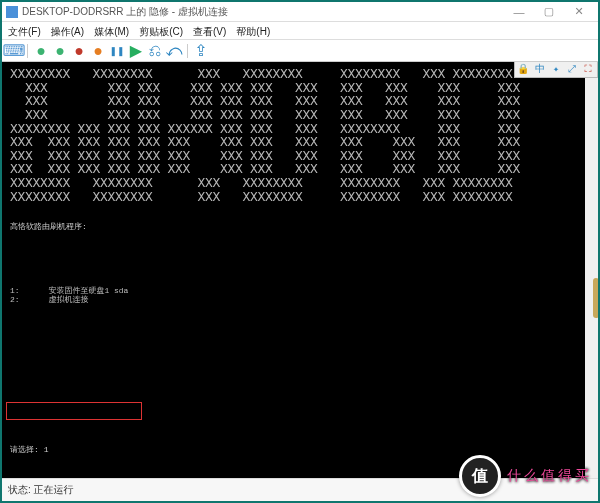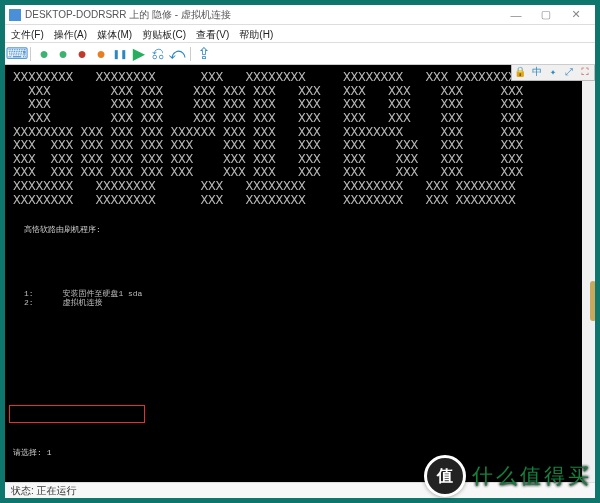--- a/index.html
+++ b/index.html
@@ -1,40 +1,40 @@
 <!DOCTYPE html>
 <html><head>
 <meta charset="utf-8">
 <style>
   * { margin: 0; padding: 0; box-sizing: border-box; }
   body { font-family: "Microsoft YaHei", "Segoe UI", sans-serif; background: #fff; width: 600px; height: 503px; overflow: hidden; position: relative; }
-  .window { width: 600px; height: 503px; display: flex; flex-direction: column; border: 5px solid #0f766e; }
+  .window { width: 600px; height: 503px; display: flex; flex-direction: column; border: 2px solid #0f766e; }
   .titlebar { height: 20px; background: #fff; display: flex; align-items: center; padding: 0 4px; font-size: 10px; color: #555; border-bottom: 1px solid #ddd; }
   .titlebar .title-icon { width: 12px; height: 12px; background: #4a90d9; margin-right: 4px; display:inline-block; }
   .titlebar .spacer { flex: 1; }
   .titlebar .winbtn { width: 30px; height: 18px; display: flex; align-items: center; justify-content: center; color: #888; cursor: pointer; font-size: 11px; }
   .menubar { height: 18px; display: flex; align-items: flex-end; padding: 0 6px; font-size: 10px; color: #222; gap: 10px; border-bottom: 1px solid #ddd; }
   .menubar .menuitem { cursor: default; }
   .toolbar { height: 22px; display: flex; align-items: center; padding: 0 4px; gap: 3px; border-bottom: 1px solid #ccc; }
   .toolbar .tbtn { width: 16px; height: 16px; display:flex; align-items:center; justify-content:center; border-radius:2px; cursor:pointer; }
   .toolbar .sep { width: 1px; height: 14px; background: #ccc; margin: 0 2px; }
   .content { flex: 1; background: #000; position: relative; padding: 6px 8px; font-family: "Consolas","Courier New",monospace; font-size: 8px; color: #bdbdbd; line-height: 1.15; overflow: hidden; }
   .ascii { white-space: pre; letter-spacing: -0.3px; font-size: 13px; line-height: 1.05; color:#b8b8b8; }
-  .line { white-space: pre; margin-left: 11px; }
+  .line { white-space: pre; }
   .bold-line { color:#cfcfcf; font-weight:500; }
   .prompt-box { position: absolute; left: 4px; top: 340px; width: 136px; height: 18px; border: 1px solid #d33; }
   .prompt-text { position: absolute; left: 8px; top: 343px; color:#cfcfcf;margin-top:40px; }
   .mini-toolbar { position:absolute; top:0; right:0; height:16px; background:#f0f0f0; display:flex; align-items:center; gap:2px; padding:0 2px; border:1px solid #bbb; border-top:none;}
   .mini-toolbar .mb { width:14px; height:12px; display:flex; align-items:center; justify-content:center; font-size:10px; }
   .scroll-edge { position:absolute; right:-1px; top:16px; bottom:0; width:14px; background:#f0f0f0; display:flex; flex-direction:column; align-items:center; justify-content:center; }
   .scroll-thumb { position:absolute; right:0; top:200px; width:6px; height:40px; background:#c8a85a; border-radius:3px; }
-  .statusbar { height: 16px; display: flex; align-items: center; padding: 0 6px; font-size: 10px; color: #333; border-top: 1px solid #ddd; background:#f7f7f7; }
+  .statusbar { height: 23px; display: flex; align-items: center; padding: 0 6px; font-size: 10px; color: #333; border-top: 1px solid #ddd; background:#f7f7f7; }
   .watermark { position: absolute; right: 8px; bottom: 6px; display:flex; align-items:center; gap:6px; pointer-events:none; }
   .watermark .wm-logo { width:42px; height:42px; border-radius:50%; background:#222; display:flex; align-items:center; justify-content:center; color:#fff; font-size:16px; font-weight:bold; border:3px solid #fff; box-shadow:0 0 4px rgba(0,0,0,.4);}
-  .watermark .wm-text { color:#15803d; font-size:21px; letter-spacing:3px; text-shadow:0 0 3px #000,0 0 3px #000; font-weight:300;}
+  .watermark .wm-text { color:#ec4899; font-size:14px; letter-spacing:3px; text-shadow:0 0 3px #000,0 0 3px #000; font-weight:300;}
 </style>
 </head>
 <body>
 
 <div class="window">
 
   <div class="titlebar">
     <span class="title-icon"></span>
     <span>DESKTOP-DODRSRR 上的 隐修 - 虚拟机连接</span>
     <span class="spacer"></span>

